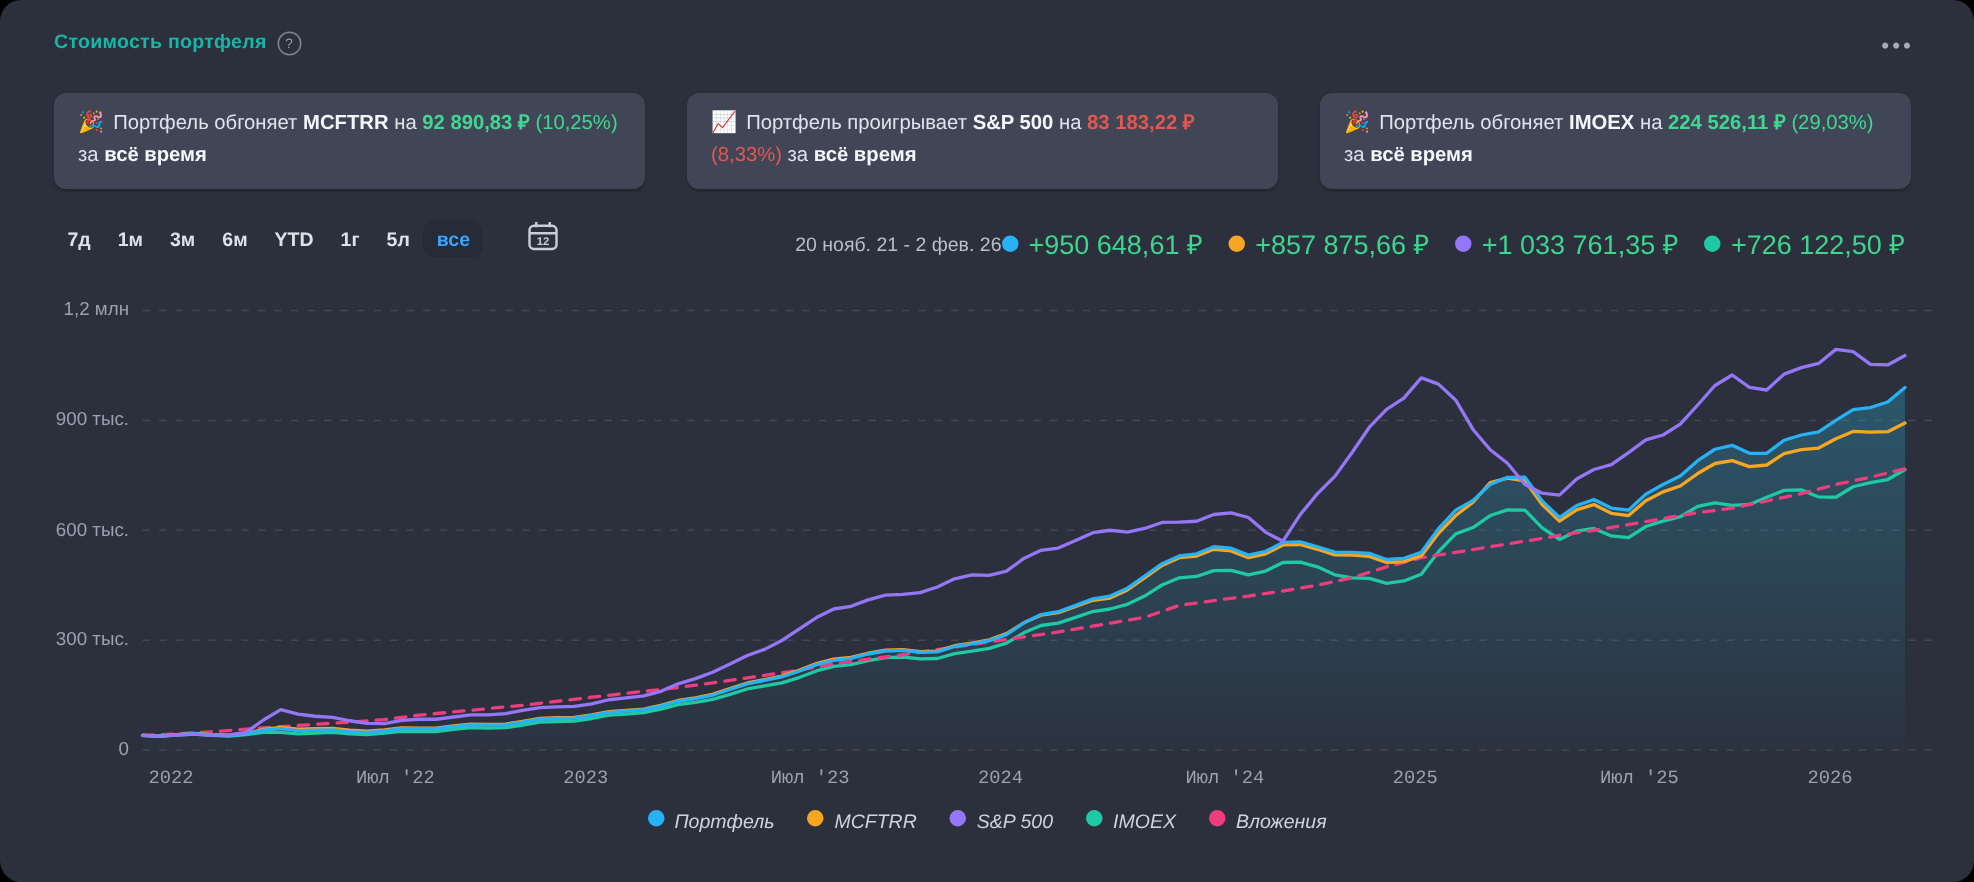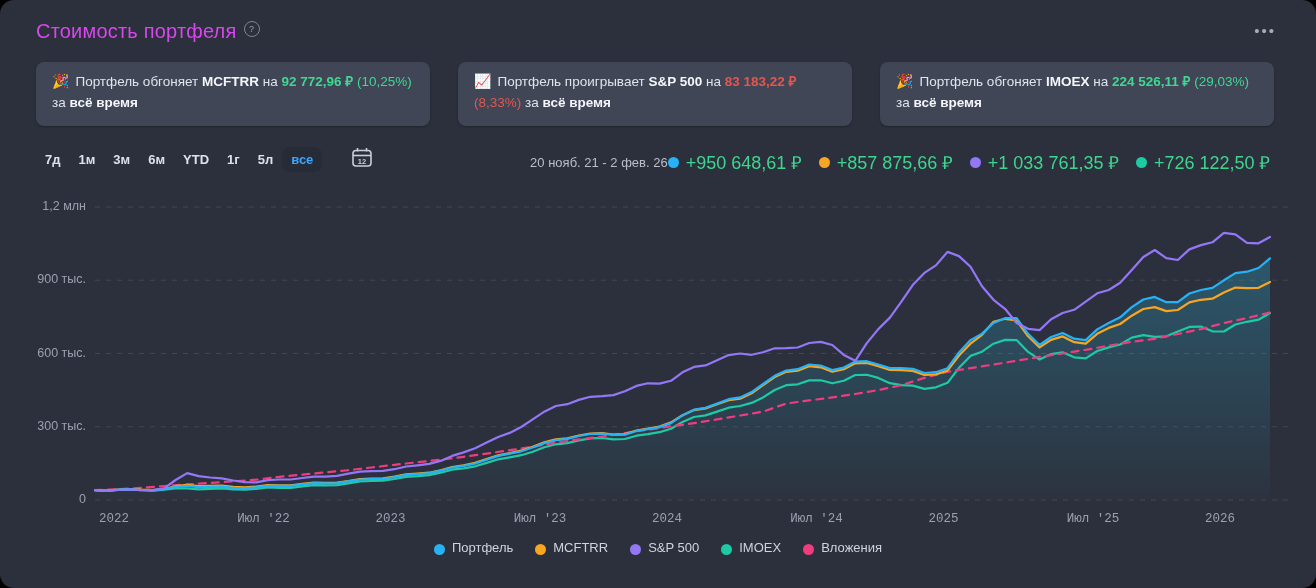--- a/index.html
+++ b/index.html
@@ -1,21 +1,21 @@
 <!DOCTYPE html>
 <html><head>
 <meta charset="utf-8">
 <style>
   html,body{margin:0;padding:0;background:#000;}
   body{font-family:"Liberation Sans", sans-serif;}
   .app{position:relative;width:1316px;height:588px;background:#2c303c;border-radius:14px;overflow:hidden;}
 
   
   .title-row{position:absolute;left:36px;top:20px;display:flex;align-items:flex-start;gap:7px;}
-  .page-title{font-size:20px;font-weight:400;color:#d946ef;letter-spacing:.2px;}
+  .page-title{font-size:13px;font-weight:700;color:#14b8a6;letter-spacing:.2px;}
   .help-icon{width:14px;height:14px;border:1px solid #7e8492;border-radius:50%;color:#9aa0ae;
     font-size:9px;line-height:14px;text-align:center;margin-top:1px;cursor:pointer;}
   .menu-dots{position:absolute;right:40px;top:22px;color:#a6abb8;font-size:15px;letter-spacing:2px;cursor:pointer;}
 
   
   .cards{position:absolute;left:36px;right:42px;top:62px;display:flex;gap:28px;}
   .perf-card{flex:1;background:#404656;border-radius:8px;padding:9px 16px;min-height:46px;
     font-size:13.5px;line-height:21px;color:#dfe3ed;box-shadow:0 1px 2px rgba(0,0,0,.25);}
   .perf-card .em{margin-right:6px;font-size:14px;}
   .perf-card b{color:#f4f6fa;}
@@ -37,41 +37,41 @@
   .chip .dot{width:11px;height:11px;border-radius:50%;}
   .chip .cval{color:#3ed58e;font-size:18px;}
 
   
   .ylab{position:absolute;width:78px;text-align:right;color:#9aa0ae;font-size:12.5px;}
   .xlab{position:absolute;width:84px;text-align:left;color:#9aa0ae;font-size:12.5px;top:512px;font-family:Liberation Mono, monospace;}
   #chart-svg{position:absolute;left:0;top:190px;}
 
   
   .legend{position:absolute;left:0;right:0;top:540px;display:flex;justify-content:center;gap:22px;}
-  .legend-item{display:flex;align-items:flex-end;gap:7px;cursor:pointer;}
+  .legend-item{display:flex;align-items:flex-start;gap:7px;cursor:pointer;font-style:italic;}
   .legend-item .dot{width:11px;height:11px;border-radius:50%;}
   .legend-item .lbl{color:#cfd3dd;font-size:13px;}
 </style>
 </head>
 <body>
 
 <div class="app">
 
   <div class="title-row">
     <span class="page-title">Стоимость портфеля</span>
     <span class="help-icon">?</span>
   </div>
   <div class="menu-dots">•••</div>
 
   <div class="cards">
     <div class="perf-card positive">
       <span class="em">🎉</span><span>Портфель обгоняет</span>
       <b>MCFTRR</b>
       <span>на</span>
-      <span class="val">92 772,96 ₽</span>
+      <span class="val">92 890,83 ₽</span>
       <span class="pct">(10,25%)</span>
       <span>за</span>
       <b>всё время</b>
     </div>
     <div class="perf-card negative">
       <span class="em">📈</span><span>Портфель проигрывает</span>
       <b>S&amp;P 500</b>
       <span>на</span>
       <span class="val">83 183,22 ₽</span>
       <span class="pct">(8,33%)</span>

